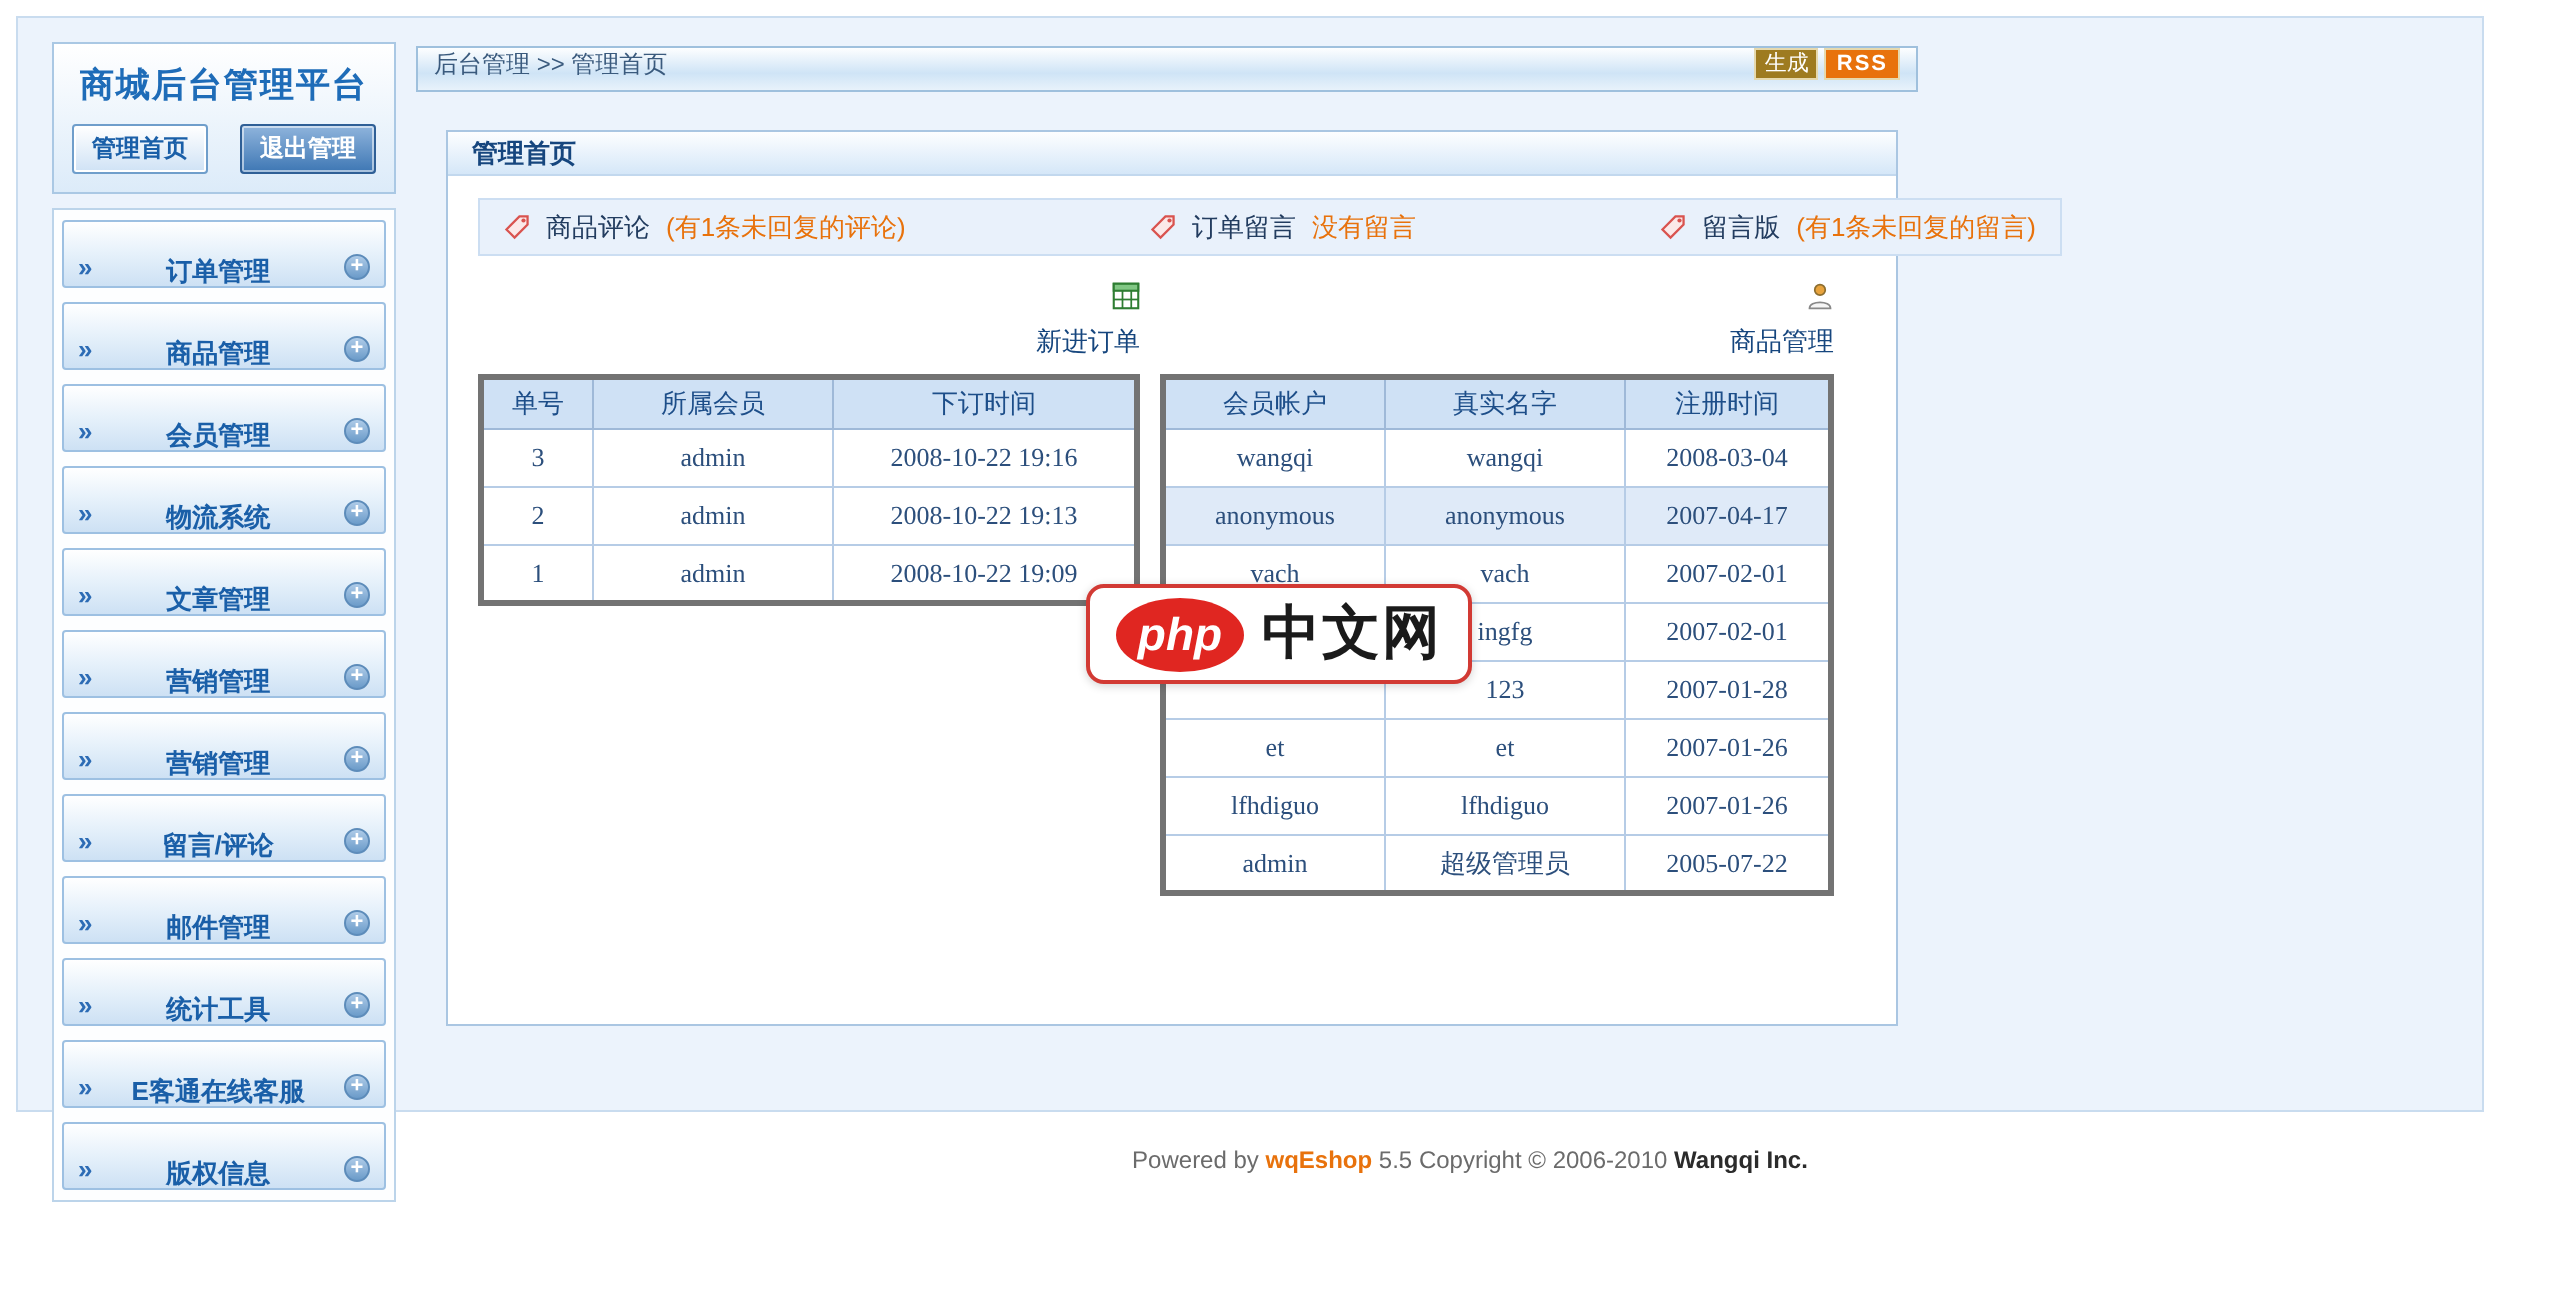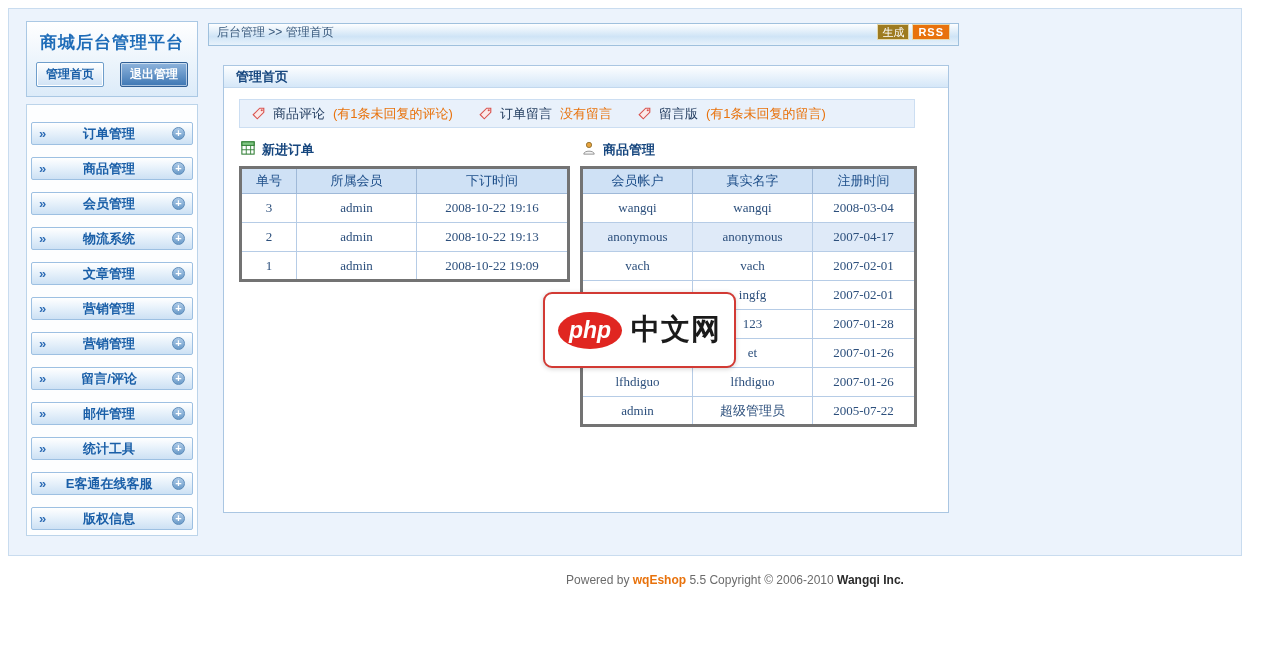--- a/index.html
+++ b/index.html
@@ -16,23 +16,23 @@
   .logo-title { color:#1e6cb8; font-size:17px; font-weight:bold; text-align:center;
                 letter-spacing:1px; padding:3px 0 8px 0; }
   .logo-buttons { display:flex; justify-content:space-between; padding:0 3px; }
   .btn-home { background:linear-gradient(180deg,#ffffff,#cfe2f5); border:1px solid #6f9ecb;
               box-shadow:inset 0 0 0 1px #fff; color:#1a5fa8; font-weight:bold; font-size:12px;
               padding:3px 9px; border-radius:2px; cursor:pointer; font-family:inherit; }
   .btn-logout { background:linear-gradient(180deg,#8fb4dc,#3e77b4); border:1px solid #2f5f96;
                box-shadow:inset 0 0 0 1px rgba(255,255,255,.55); color:#fff; font-weight:bold;
                font-size:12px; padding:3px 9px; border-radius:2px; cursor:pointer; font-family:inherit; }
   .menu { background:#fdfeff; border:1px solid #bcd4ea; padding:5px 4px; }
-  .menu-item { height:23px; display:flex; align-items:center; margin-bottom:7px; cursor:pointer;
+  .menu-item { height:23px; display:flex; margin-bottom:7px; cursor:pointer;
                background:linear-gradient(180deg,#ffffff 0%,#e8f2fb 45%,#cde1f4 100%);
-               border:1px solid #9dc0e2; border-radius:2px; padding:0 7px;margin-top:12px; }
+               border:1px solid #9dc0e2; border-radius:2px; padding:16px 7px; }
   .menu-item:last-child { margin-bottom:0; }
   .menu-item .chev { color:#2d6cb5; font-weight:bold; font-size:13px; line-height:1; }
   .menu-item .chev::before { content:"\00BB"; }
   .menu-item .mi-label { flex:1; text-align:center; color:#1a5fa8; font-weight:bold; font-size:13px; }
   .menu-item .plus { width:13px; height:13px; border-radius:50%; border:1px solid #5d8cba;
                      background:linear-gradient(180deg,#aecbe8,#6b9bc9); color:#fff; font-size:11px;
                      font-weight:bold; line-height:11px; text-align:center; }
   .menu-item .plus::before { content:"+"; }
 
   
@@ -47,40 +47,40 @@
   .rss-btn { background:#e8720c; border:1px solid #e6d9ae; color:#fff; font-size:11px;
              font-weight:bold; padding:0 5px; line-height:14px; cursor:pointer; letter-spacing:1px; }
 
   .panel { margin:19px 0 0 15px; width:726px; height:448px; background:#fff; border:1px solid #aac6e2; }
   .panel-header { height:22px; line-height:22px; padding-left:12px;
                   background:linear-gradient(180deg,#fdfeff,#d5e7f8); border-bottom:1px solid #c2d8ee;
                   color:#16467e; font-weight:bold; font-size:13px; }
   .panel-body { padding:11px 15px; }
 
   .notice-bar { background:#e9f1fb; border:1px solid #ccdef2; height:29px; display:flex;
-                align-items:center; gap:26px; padding:0 12px; font-size:13px; width:676px; }
+                align-items:center; gap:26px; padding:0 12px; font-size:13px; width:792px;justify-content:space-between; }
   .notice-item { display:flex; align-items:center; gap:8px; cursor:pointer; }
   .notice-label { color:#223c5f; }
   .notice-detail { color:#e8720c; }
 
   .sections { display:flex; gap:10px; margin-top:2px; }
   .section-left { width:331px; }
   .section-right { width:337px; }
-  .section-title { display:flex; align-items:flex-start; gap:7px; color:#16467e; font-weight:bold;
-                   font-size:13px; margin:11px 0 7px 2px; }
+  .section-title { display:flex; align-items:flex-end; gap:7px; color:#16467e; font-weight:normal;
+                   font-size:13px; margin:11px 0 7px 2px;flex-direction:column; }
 
   table.data { width:100%; border-collapse:collapse; border:3px solid #737373; background:#fff;
                font-family:"Liberation Serif", serif; font-size:13px; color:#2c4f7c; }
   table.data th { background:#cfe1f5; border:1px solid #9fb9d8; height:26px; font-weight:normal;
                   color:#1d4e89; font-family:"Liberation Sans", sans-serif; font-size:13px; text-align:center; }
   table.data td { border:1px solid #b6cce6; height:29px; text-align:center; }
   tr.highlight td { background:#dfeaf8; }
 
   
-  .watermark { position:absolute; left:543px; top:292px; width:193px; height:76px; background:#fff;
+  .watermark { position:absolute; left:543px; top:292px; width:193px; height:50px; background:#fff;
                border:2px solid #d23a34; border-radius:9px; box-shadow:0 1px 5px rgba(0,0,0,.18);
                display:flex; align-items:center; justify-content:center; gap:9px; z-index:10; }
   .wm-php { width:64px; height:37px; background:#e02621; border-radius:50%; color:#fff;
             font-style:italic; font-weight:bold; font-size:23px; display:flex; align-items:center;
             justify-content:center; font-family:"Liberation Sans", sans-serif; }
   .wm-site { font-size:29px; font-weight:bold; color:#1a1a1a; letter-spacing:1px; }
 
   
   .footer { position:absolute; top:573px; left:0; width:100%; text-align:center;
             padding-left:190px; font-size:12px; color:#6b6b6b; }

